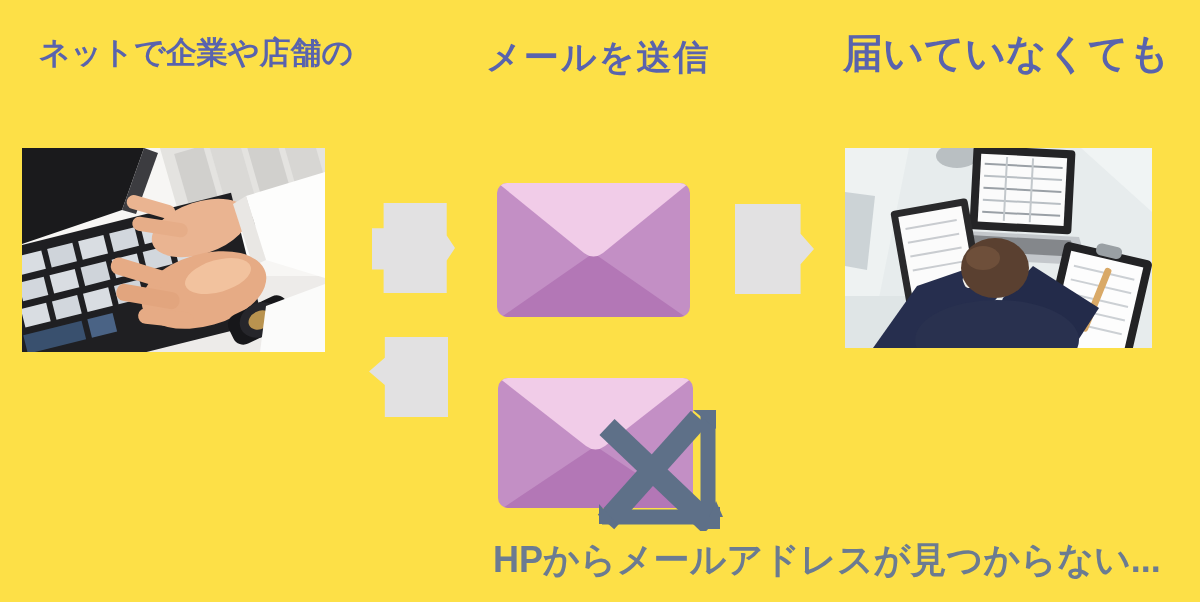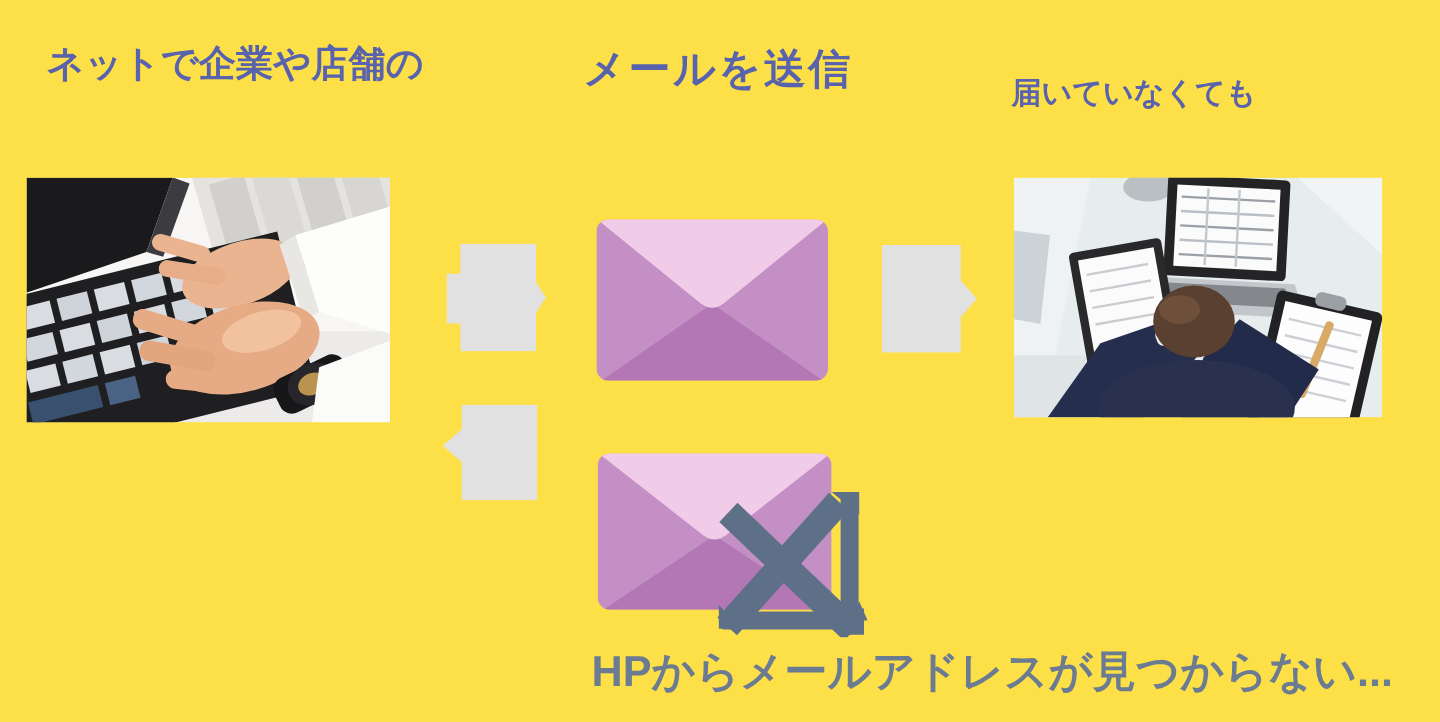--- a/index.html
+++ b/index.html
@@ -5,21 +5,21 @@
   html,body{margin:0;padding:0;background:#ffffff;}
   #stage{
     position:relative;width:1200px;height:602px;background:#fde047;overflow:hidden;
     font-family:"Liberation Sans","DejaVu Sans",sans-serif;
   }
   .heading{
     position:absolute;color:#5963ad;font-weight:bold;white-space:pre;text-align:right;
   }
   #h-search{left:0;top:32px;width:392px;text-align:center;font-size:31px;line-height:41px;}
   #h-send{left:486px;top:34px;font-size:35px;letter-spacing:2px;}
-  #h-cost{left:843px;top:32px;font-size:25px;line-height:43px;margin-top:25px;}
+  #h-cost{left:843px;top:32px;font-size:40px;line-height:43px;}
   .photo{position:absolute;overflow:hidden;}
   #photo-search{left:22px;top:148px;width:303px;height:204px;}
   #photo-cost{left:845px;top:148px;width:307px;height:200px;}
   .arrow{position:absolute;background:#e2e1e2;}
   #arrow-1{
     left:372px;top:203px;width:83px;height:90px;
     clip-path:polygon(0% 28%,14% 28%,14% 0%,90% 0%,90% 36%,100% 50%,90% 64%,90% 100%,14% 100%,14% 74%,0% 74%);
   }
   #arrow-2{
     left:735px;top:204px;width:79px;height:90px;

